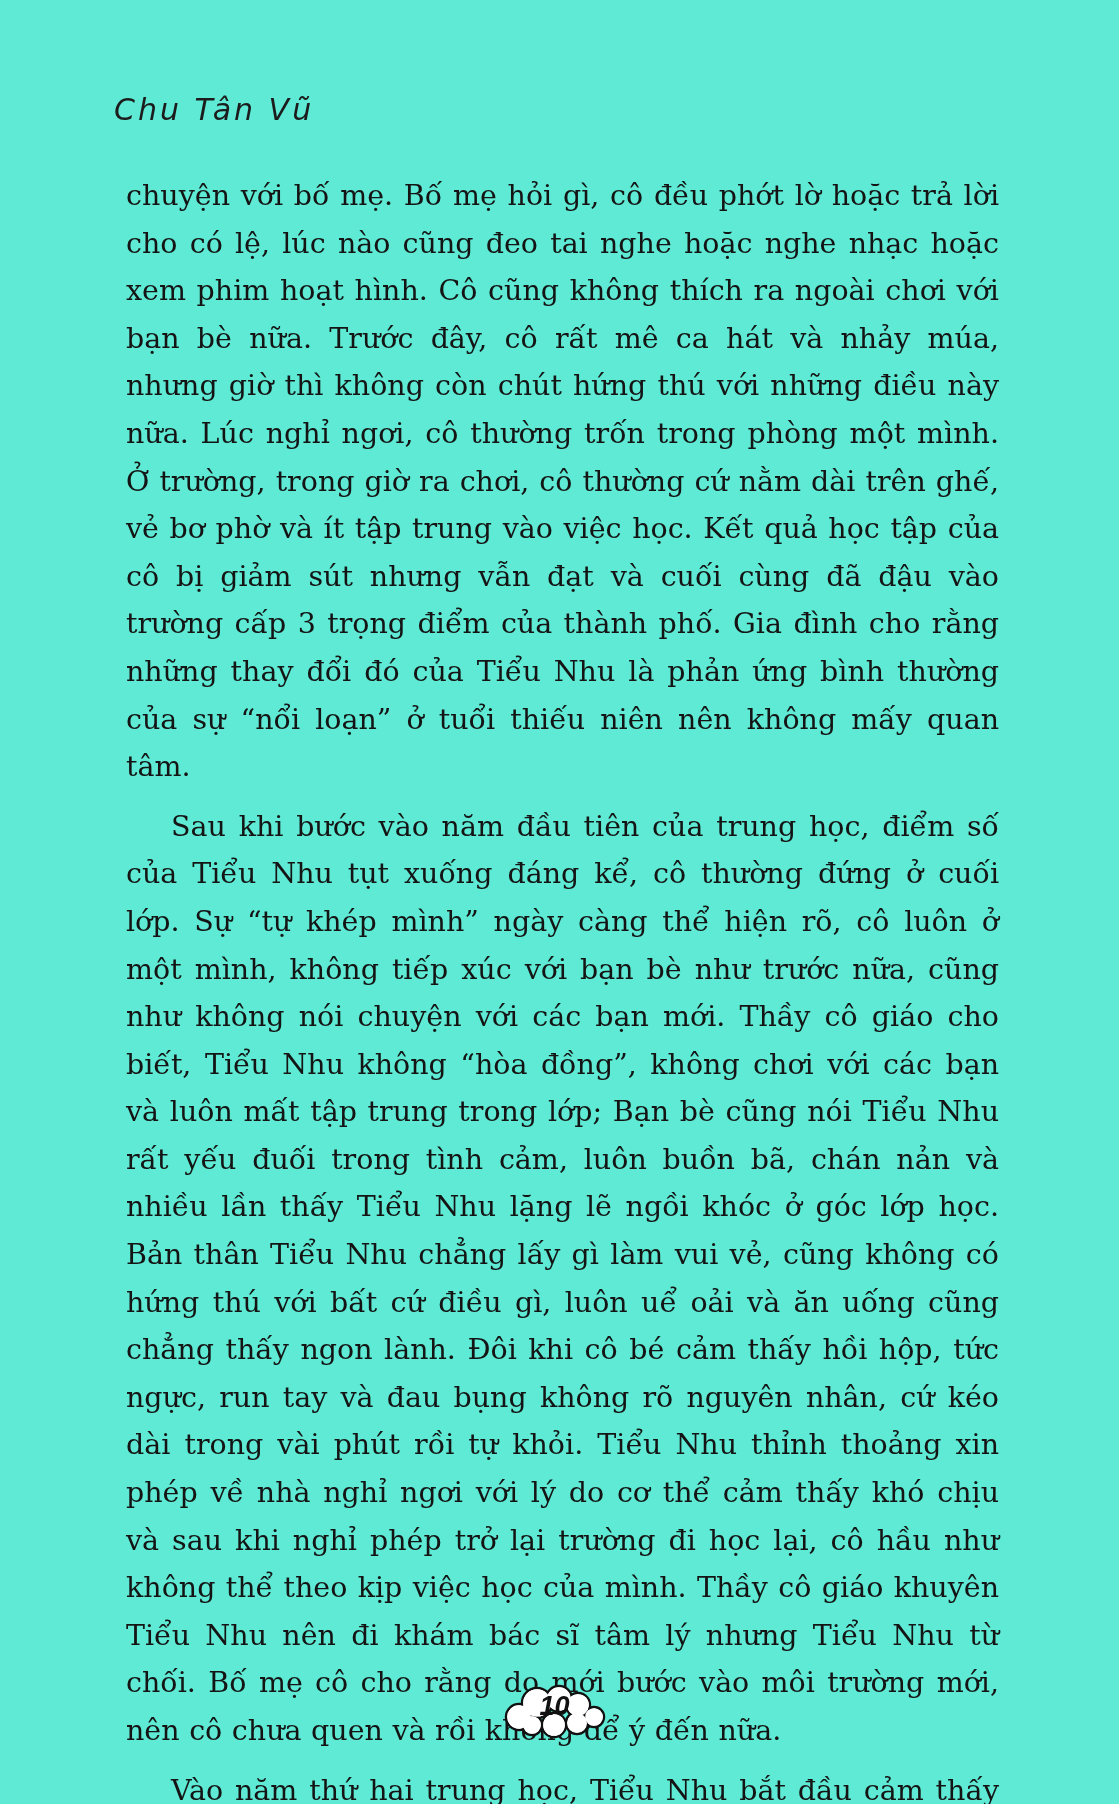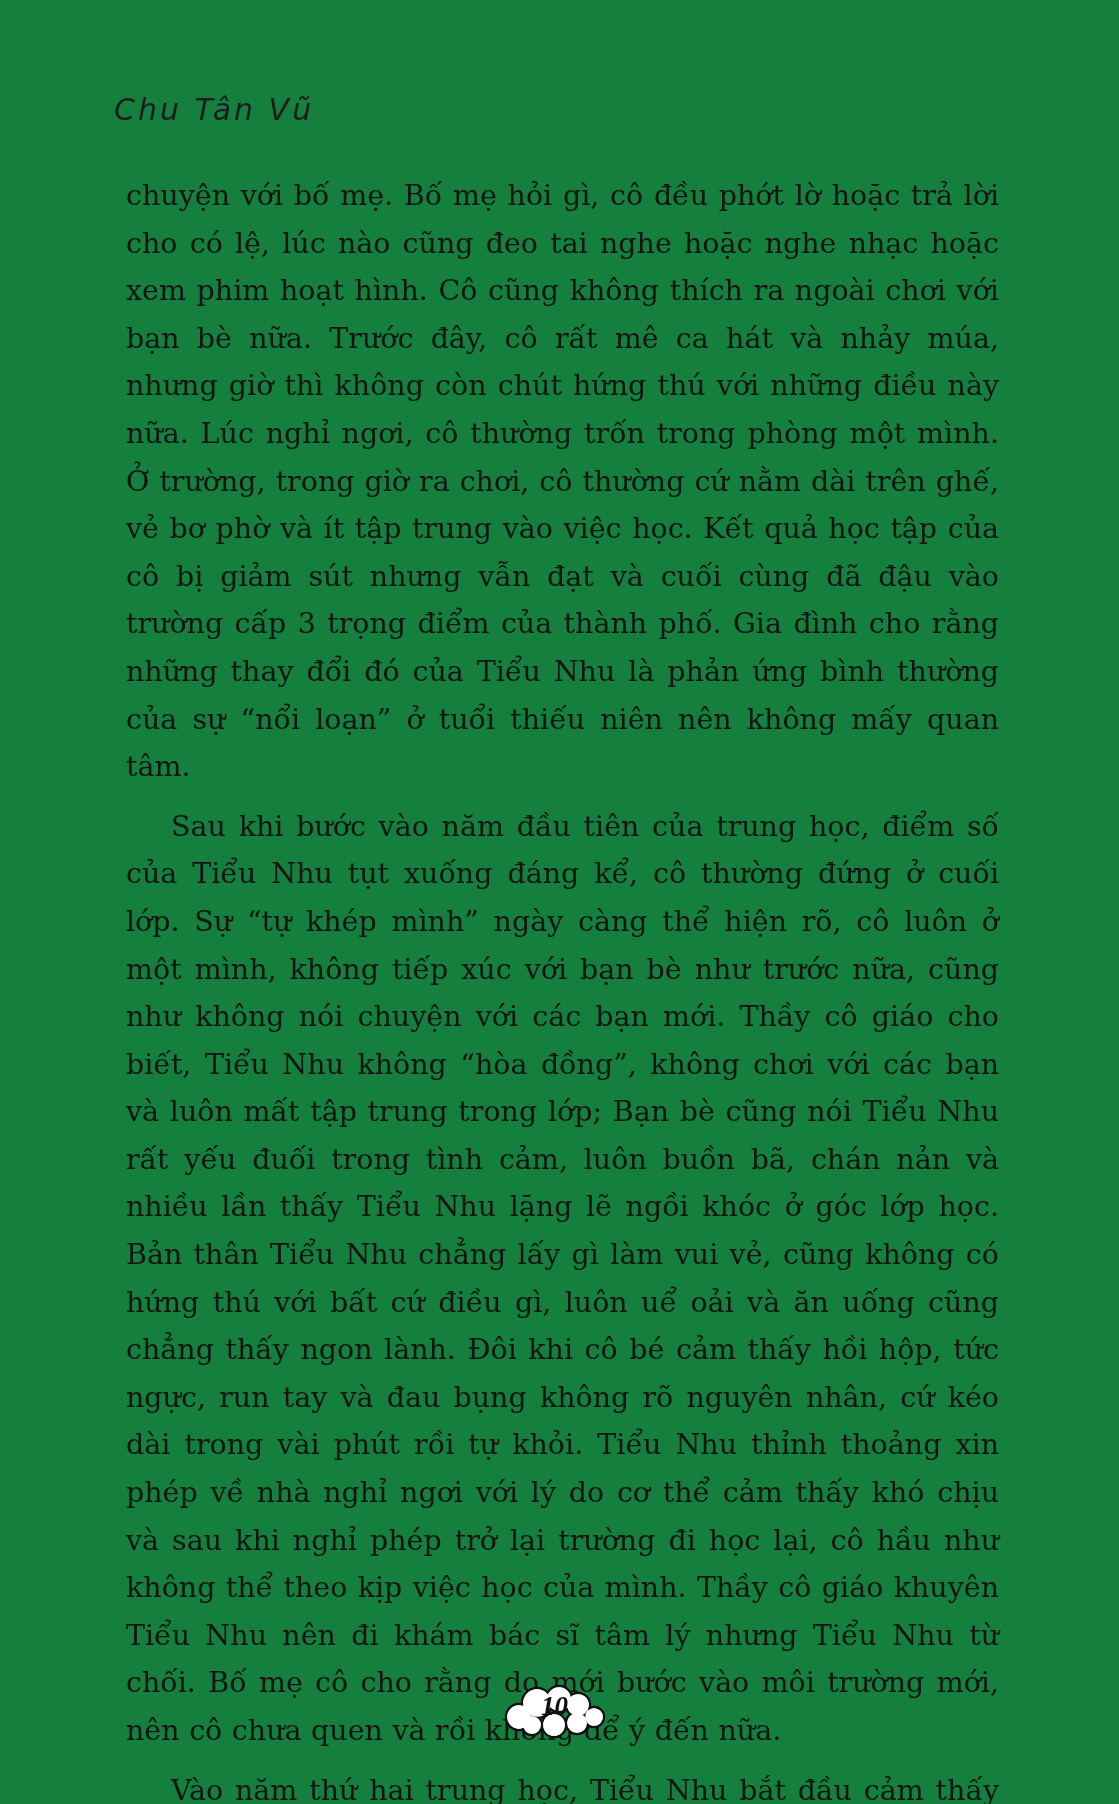--- a/index.html
+++ b/index.html
@@ -4,21 +4,21 @@
 <style>
   html, body {
     margin: 0;
     padding: 0;
     background: #ffffff;
   }
   .page {
     position: relative;
     width: 1119px;
     height: 1804px;
-    background: #15803d;
+    background: #5eead4;
     overflow: hidden;
     font-family: "DejaVu Serif", serif;
   }
   .author-header {
     position: absolute;
     left: 114px;
     top: 92px;
     font-family: "DejaVu Sans", sans-serif;
     font-style: italic;
     font-size: 30px;
@@ -54,21 +54,21 @@
     position: absolute;
     left: 0;
     top: 0;
   }
   .page-num {
     position: absolute;
     left: 0;
     top: 7px;
     width: 115px;
     text-align: center;
-    font-family: Liberation Serif, serif;
+    font-family: Liberation Sans, sans-serif;
     font-style: italic;
     font-weight: bold;
     font-size: 27px;
     color: #111111;
   }
 </style>
 </head>
 <body>
 
 <div class="page">

